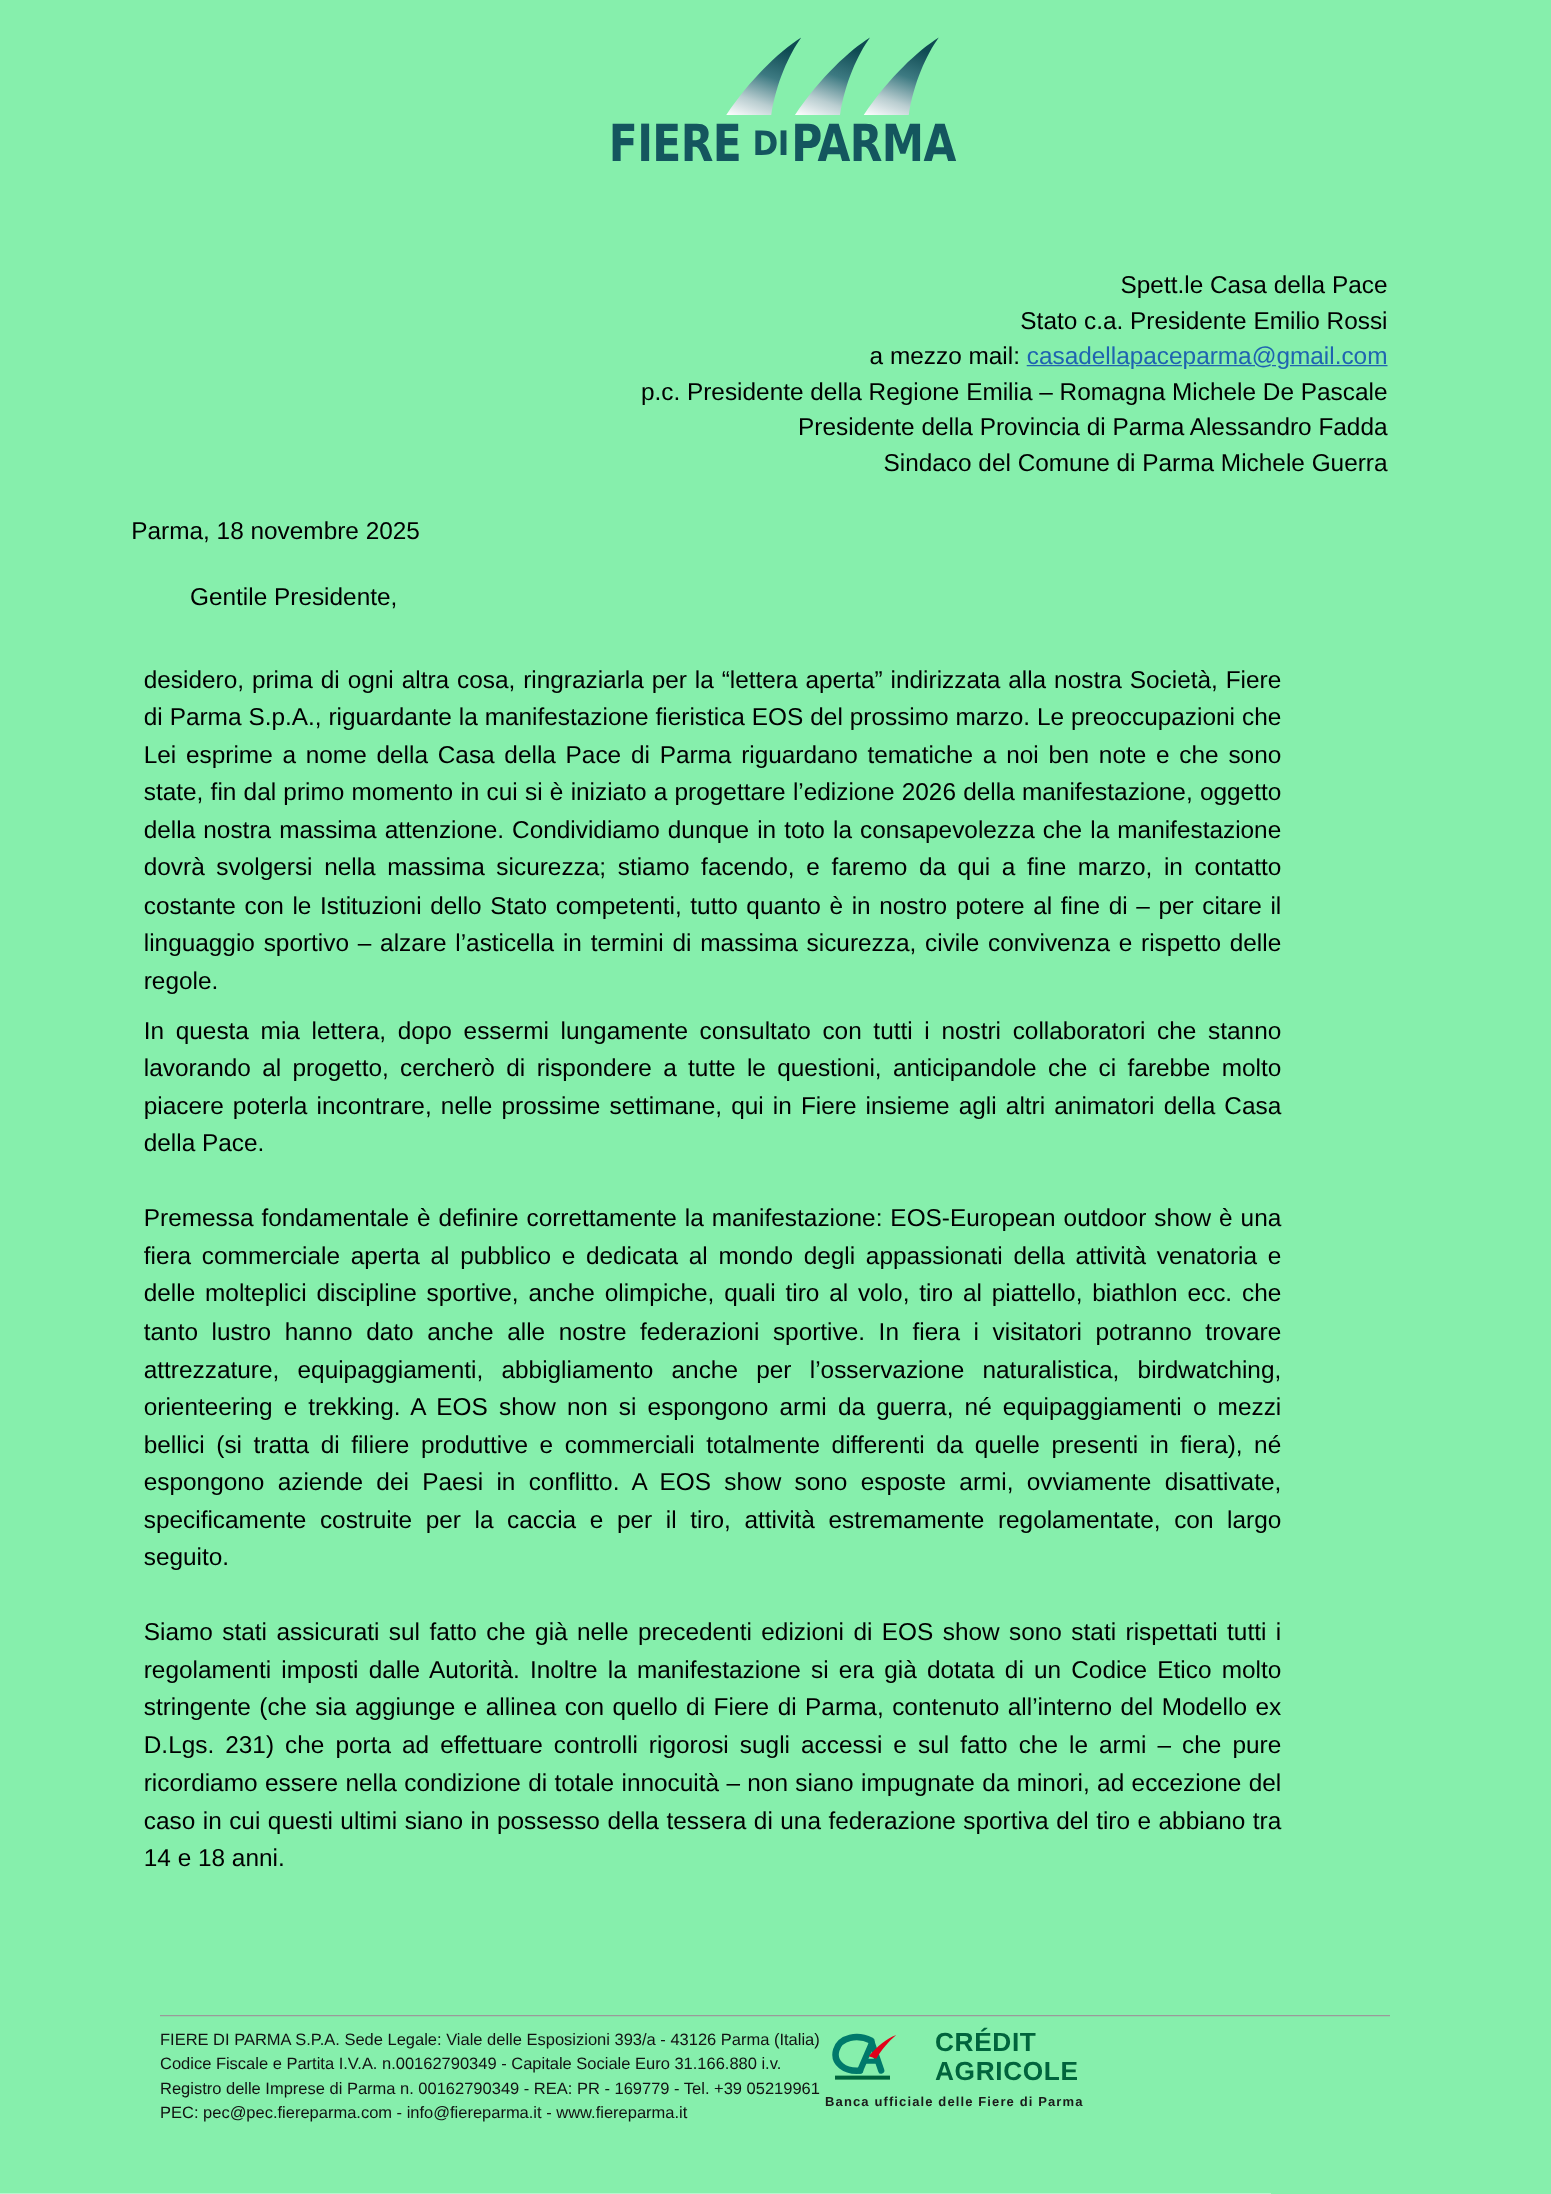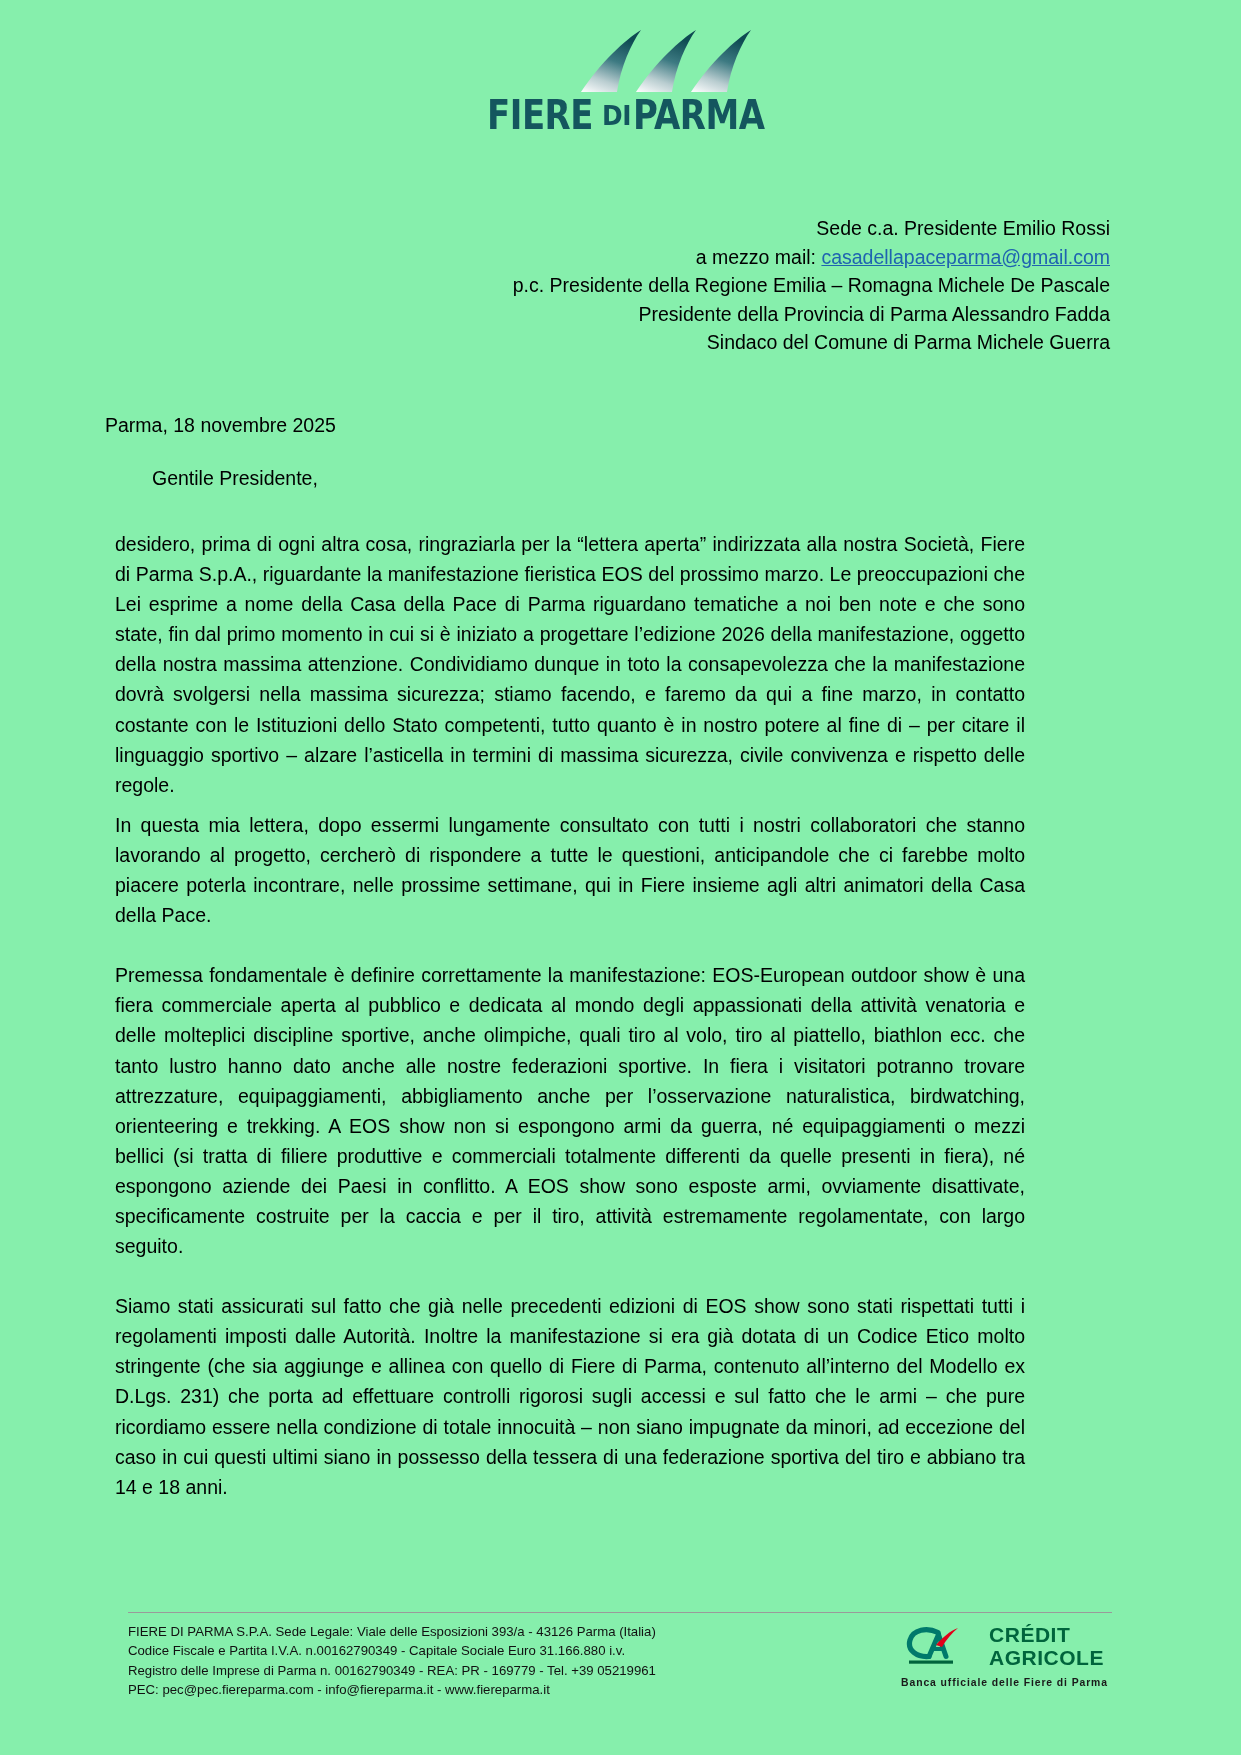--- a/index.html
+++ b/index.html
@@ -132,21 +132,21 @@
     width: 984px;
     height: 1px;
     background: #9a9a9a;
   }
   .footer {
     position: absolute;
     top: 1622px;
     left: 128px;
     width: 984px;
     display: flex;
-    justify-content: space-between;
+    justify-content: flex-start;
     align-items: flex-start;
   }
   .footer-text {
     font-family: "Liberation Sans", sans-serif;
     font-size: 13.2px;
     line-height: 19.4px;
     color: #111111;
     white-space: nowrap;
   }
   .ca-logo {
@@ -212,21 +212,22 @@
       </div>
       <div class="logo-wordmark">
         <span class="wm-big">FIERE</span>
           <span class="wm-small">DI</span>
           <span class="wm-big">PARMA</span>
       </div>
     </div>
   </div>
 
   <div class="recipient">
-    <div>Sede c.a. Presidente Emilio Rossi</div>
+    <div>Spett.le Casa della Pace</div>
+    <div>Stato c.a. Presidente Emilio Rossi</div>
     <div><span>a mezzo mail: </span><span class="email-link">casadellapaceparma@gmail.com</span></div>
     <div>p.c. Presidente della Regione Emilia – Romagna Michele De Pascale</div>
     <div>Presidente della Provincia di Parma Alessandro Fadda</div>
     <div>Sindaco del Comune di Parma Michele Guerra</div>
   </div>
 
   <div class="date-line">Parma, 18 novembre 2025</div>
 
   <div class="salutation">Gentile Presidente,</div>
 

